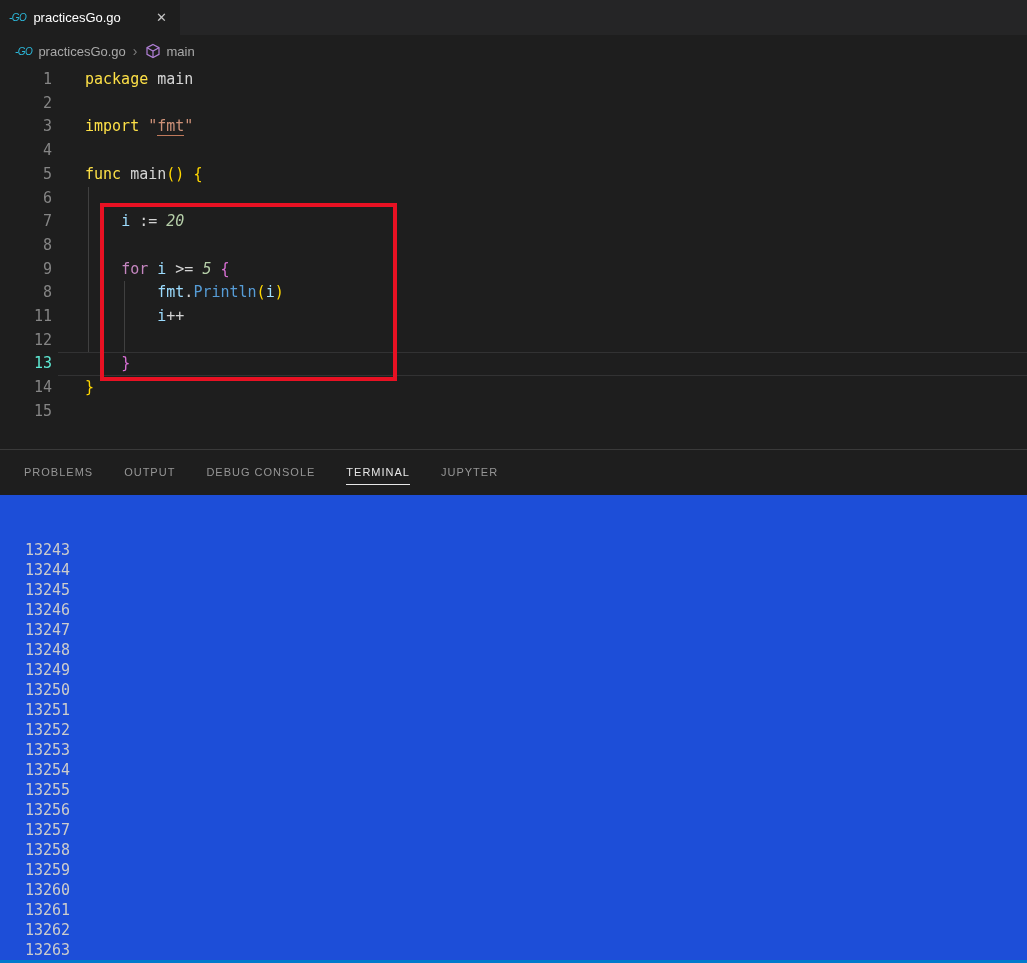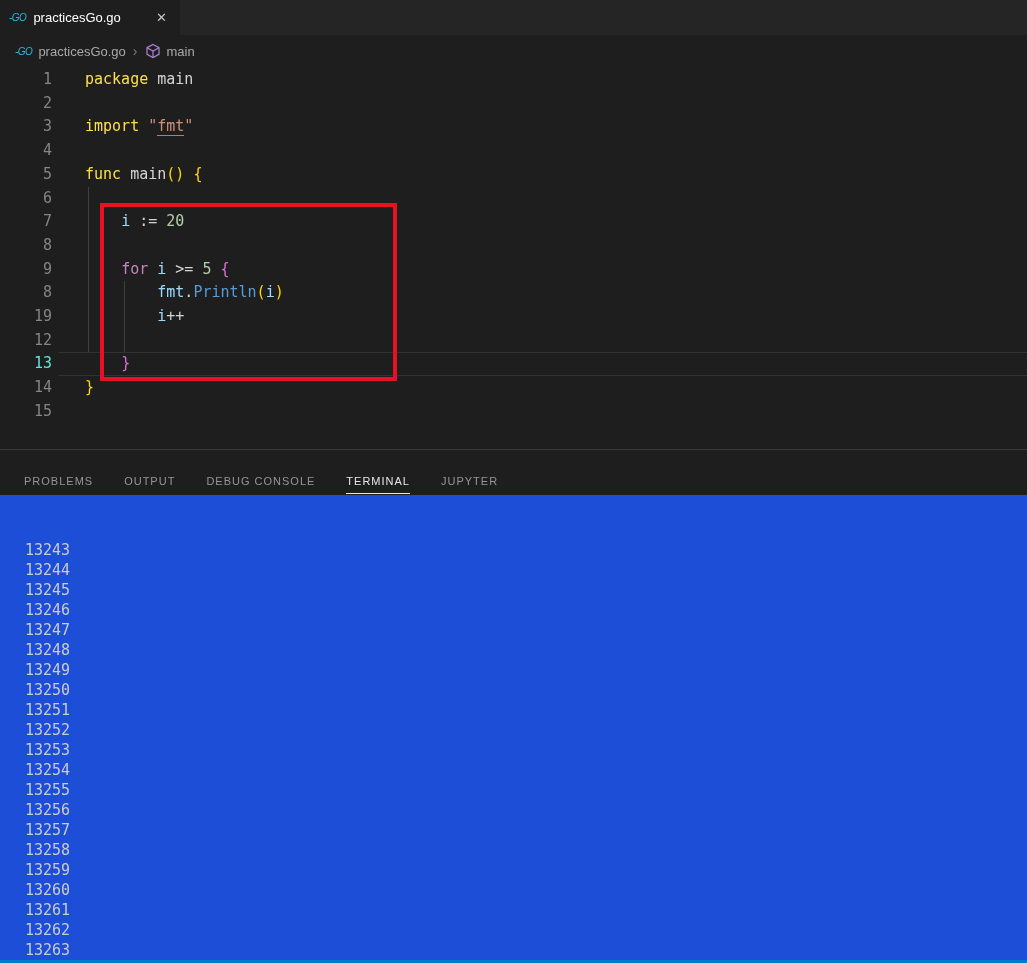--- a/index.html
+++ b/index.html
@@ -28,41 +28,41 @@
             font-family:"DejaVu Sans Mono", monospace; font-size:15px; line-height:23.7px; }
   .gutter { position:absolute; left:0; top:1px; width:52px; text-align:right;
             color:#858585; user-select:none; }
   .gutter .ln.active { color:#5eead4; }
   .code-area { position:absolute; left:85px; top:1px; right:0; white-space:pre; color:#d4d4d4; }
   .code-line { height:23.7px; }
 
   .tk-kw  { color:#fde047; }
   .tk-ctrl{ color:#c586c0;text-align:center; }
   .tk-var { color:#9cdcfe; }
-  .tk-num { color:#b5cea8; }
+  .tk-num { color:#b5cea8;font-style:italic; }
   .tk-str { color:#ce9178; }
   .tk-strU{ color:#ce9178; border-bottom:1px solid #c0795b; }
   .tk-fg  { color:#d4d4d4; }
   .tk-fn  { color:#569cd6; }
   .tk-b1  { color:#ffd700; }
   .tk-b2  { color:#da70d6; }
 
   .indent-guide { position:absolute; width:1px; background:#404040; }
   .guide-1 { left:88px;  top:120px; height:166px; }
   .guide-2 { left:124px; top:214px; height:71px; }
 
   .current-line { position:absolute; left:58px; right:0; top:285px; height:24px;
                   border-top:1px solid #323233; border-bottom:1px solid #323233; }
 
   .annotation-rect { position:absolute; left:100px; top:136px; width:297px; height:178px;
                      border:4px solid #e81123; pointer-events:none; }
 
   
   .split-border { height:1px; background:#3a3a3a; }
-  .panel-head { height:45px; background:#1e1e1e; display:flex; align-items:flex-end;
+  .panel-head { height:45px; background:#1e1e1e; display:flex; align-items:center;
                 gap:31px; padding-left:24px; }
   .ptab { position:relative; color:#969696; font-size:11px; letter-spacing:1px;
           padding:6px 0 8px; cursor:pointer; }
   .ptab.active { color:#e7e7e7; }
   .ptab.active::after { content:""; position:absolute; left:0; right:0; bottom:1px;
                         height:1px; background:#e7e7e7; }
 
   
   .terminal { height:465px; padding:5px 0 0 25px; background:#1d4ed8;
               font-family:"DejaVu Sans Mono", monospace; font-size:15px; line-height:20px;
@@ -104,21 +104,21 @@
       <div class="ln">1</div>
       <div class="ln">2</div>
       <div class="ln">3</div>
       <div class="ln">4</div>
       <div class="ln">5</div>
       <div class="ln">6</div>
       <div class="ln">7</div>
       <div class="ln">8</div>
       <div class="ln">9</div>
       <div class="ln">8</div>
-      <div class="ln">19</div>
+      <div class="ln">11</div>
       <div class="ln">12</div>
       <div class="ln active">13</div>
       <div class="ln">14</div>
       <div class="ln">15</div>
     </div>
   <div class="indent-guide guide-1"></div>
   <div class="indent-guide guide-2"></div>
   <div class="current-line"></div>
   <div class="code-area"><div class="code-line"><span class="tk-kw">package</span><span class="tk-fg"> main</span></div><div class="code-line"></div><div class="code-line"><span class="tk-kw">import</span><span class="tk-fg"> </span><span class="tk-str">"</span><span class="tk-strU">fmt</span><span class="tk-str">"</span></div><div class="code-line"></div><div class="code-line"><span class="tk-kw">func</span><span class="tk-fg"> main</span><span class="tk-b1">()</span><span class="tk-fg"> </span><span class="tk-b1">{</span></div><div class="code-line"></div><div class="code-line"><span class="tk-fg">    </span><span class="tk-var">i</span><span class="tk-fg"> := </span><span class="tk-num">20</span></div><div class="code-line"></div><div class="code-line"><span class="tk-fg">    </span><span class="tk-ctrl">for</span><span class="tk-fg"> </span><span class="tk-var">i</span><span class="tk-fg"> &gt;= </span><span class="tk-num">5</span><span class="tk-fg"> </span><span class="tk-b2">{</span></div><div class="code-line"><span class="tk-fg">        </span><span class="tk-var">fmt</span><span class="tk-fg">.</span><span class="tk-fn">Println</span><span class="tk-b1">(</span><span class="tk-var">i</span><span class="tk-b1">)</span></div><div class="code-line"><span class="tk-fg">        </span><span class="tk-var">i</span><span class="tk-fg">++</span></div><div class="code-line"></div><div class="code-line"><span class="tk-fg">    </span><span class="tk-b2">}</span></div><div class="code-line"><span class="tk-b1">}</span></div><div class="code-line"></div></div>
   <div class="annotation-rect"></div>

